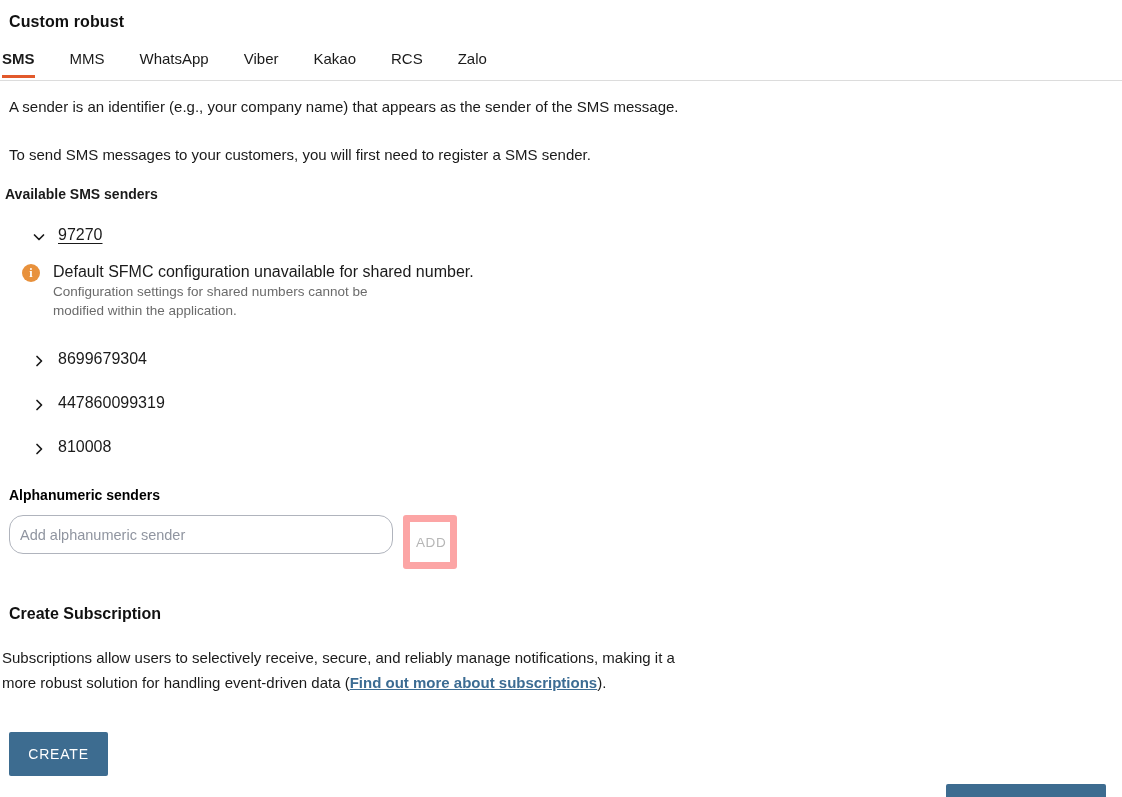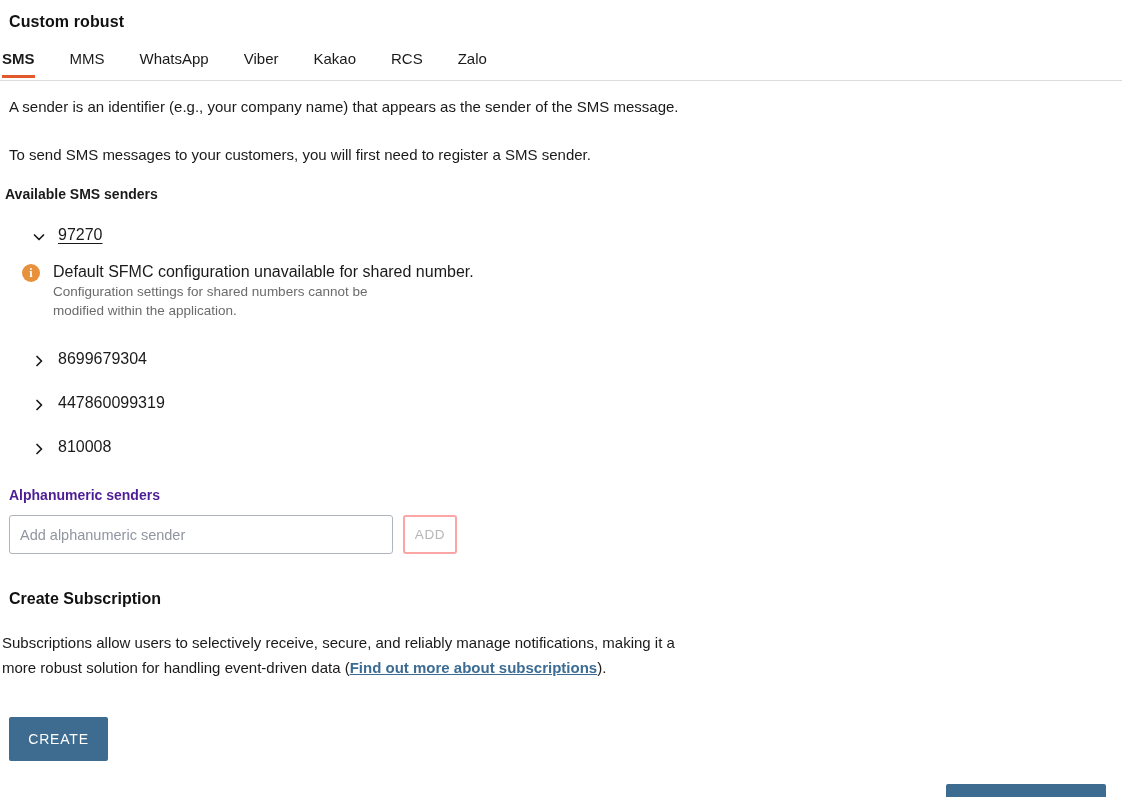--- a/index.html
+++ b/index.html
@@ -137,47 +137,47 @@
     color: #6b6b6b;
     line-height: 19px;
     max-width: 360px;
   }
 
   
   .alpha-label {
     padding-left: 9px;
     font-size: 14px;
     font-weight: bold;
-    color: #4c1d95;
+    color: #000000;
     margin-top: 31px;
   }
   .alpha-row {
     display: flex;
     align-items: stretch;
     margin-top: 12px;
     padding-left: 9px;
   }
   .alpha-input {
     width: 384px;
     height: 39px;
     border: 1px solid #b0b4bd;
-    border-radius: 3px;
+    border-radius: 14px;
     padding: 0 10px;
     font-size: 14.5px;
     font-family: "Liberation Sans", sans-serif;
     color: #1a1a1a;
     outline: none;
     background: #ffffff;
   }
   .alpha-input::placeholder { color: #9095a0; }
   .add-btn {
     width: 54px;
-    height: 39px;
+    height: 54px;
     margin-left: 10px;
-    border: 2px solid #fca5a5;
+    border: 7px solid #fca5a5;
     border-radius: 3px;
     background: #ffffff;
     color: #b6b6b6;
     font-size: 13.5px;
     letter-spacing: .6px;
     font-family: "Liberation Sans", sans-serif;
     cursor: default;
   }
 
   

